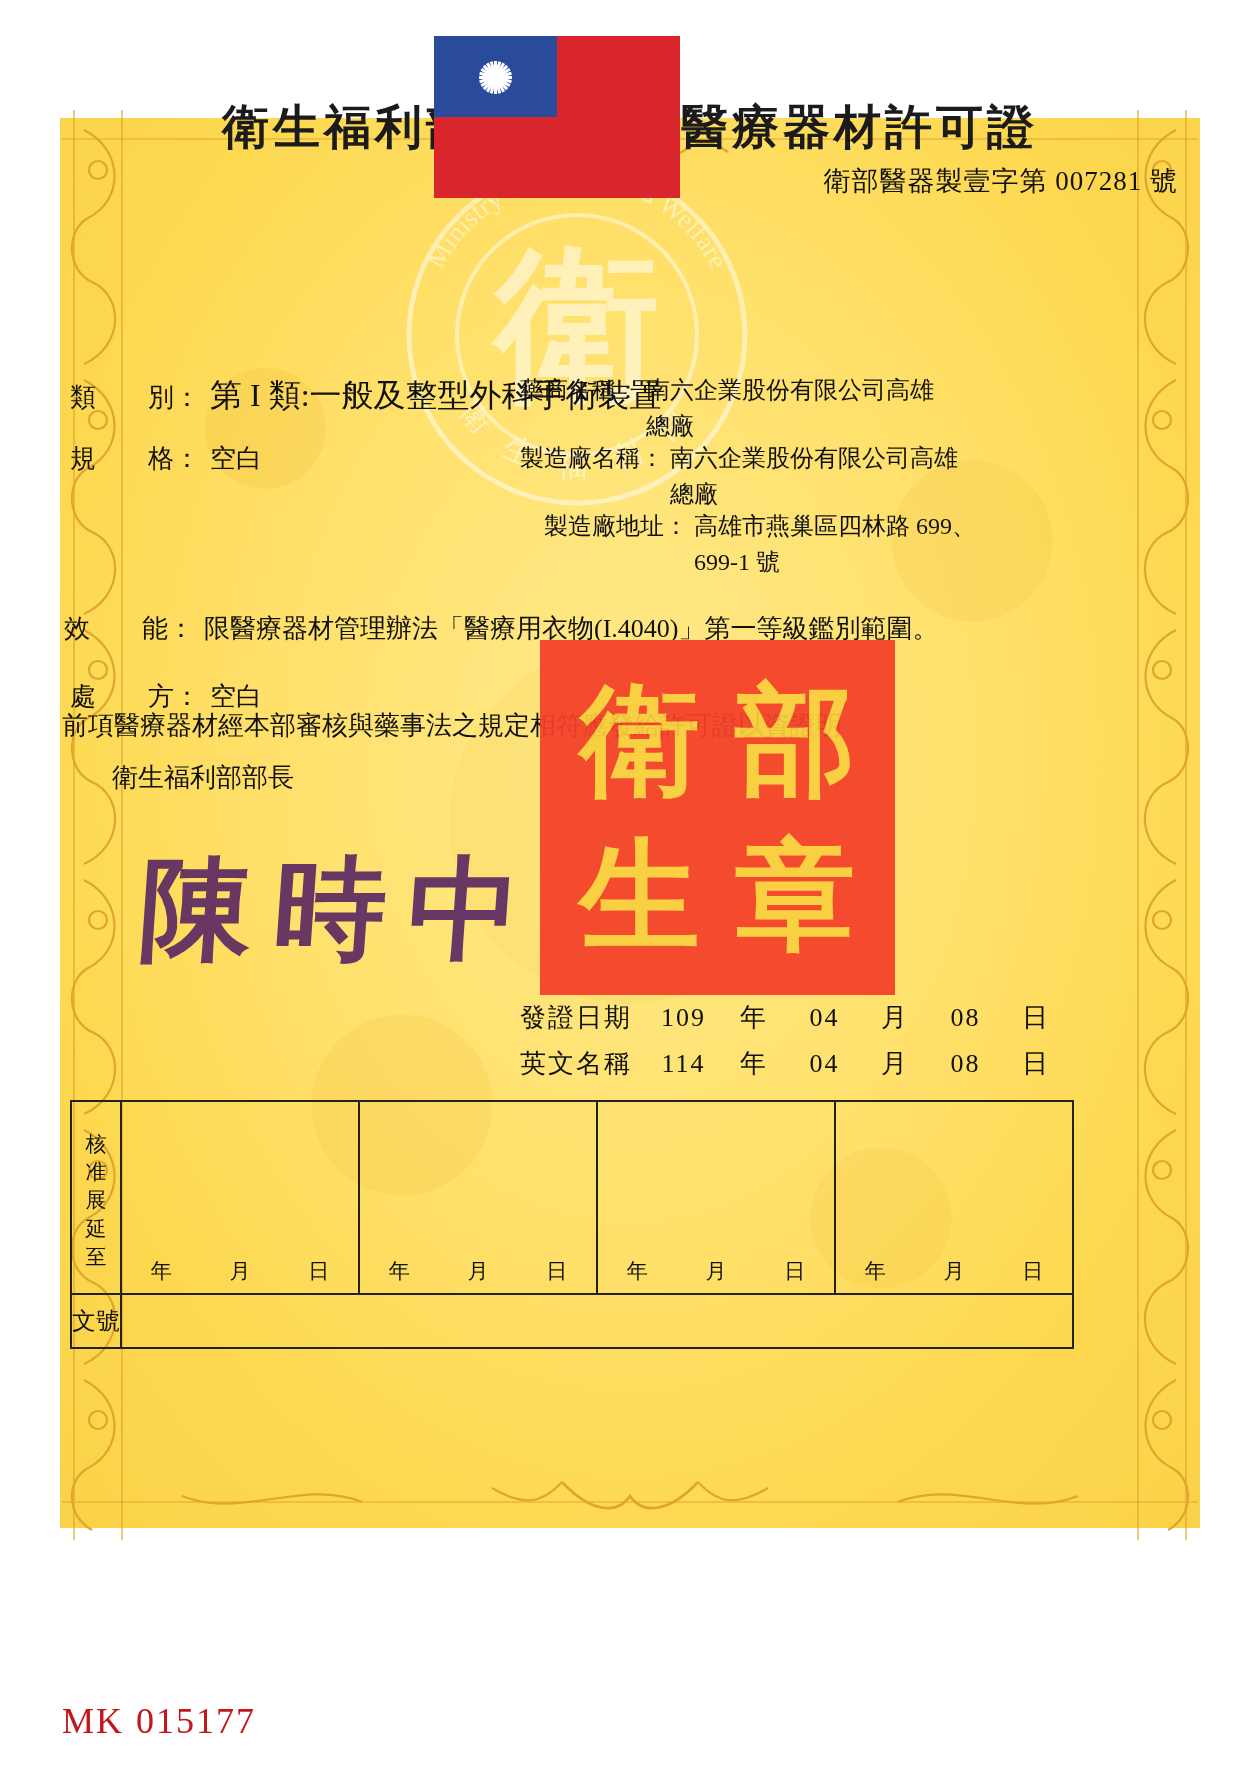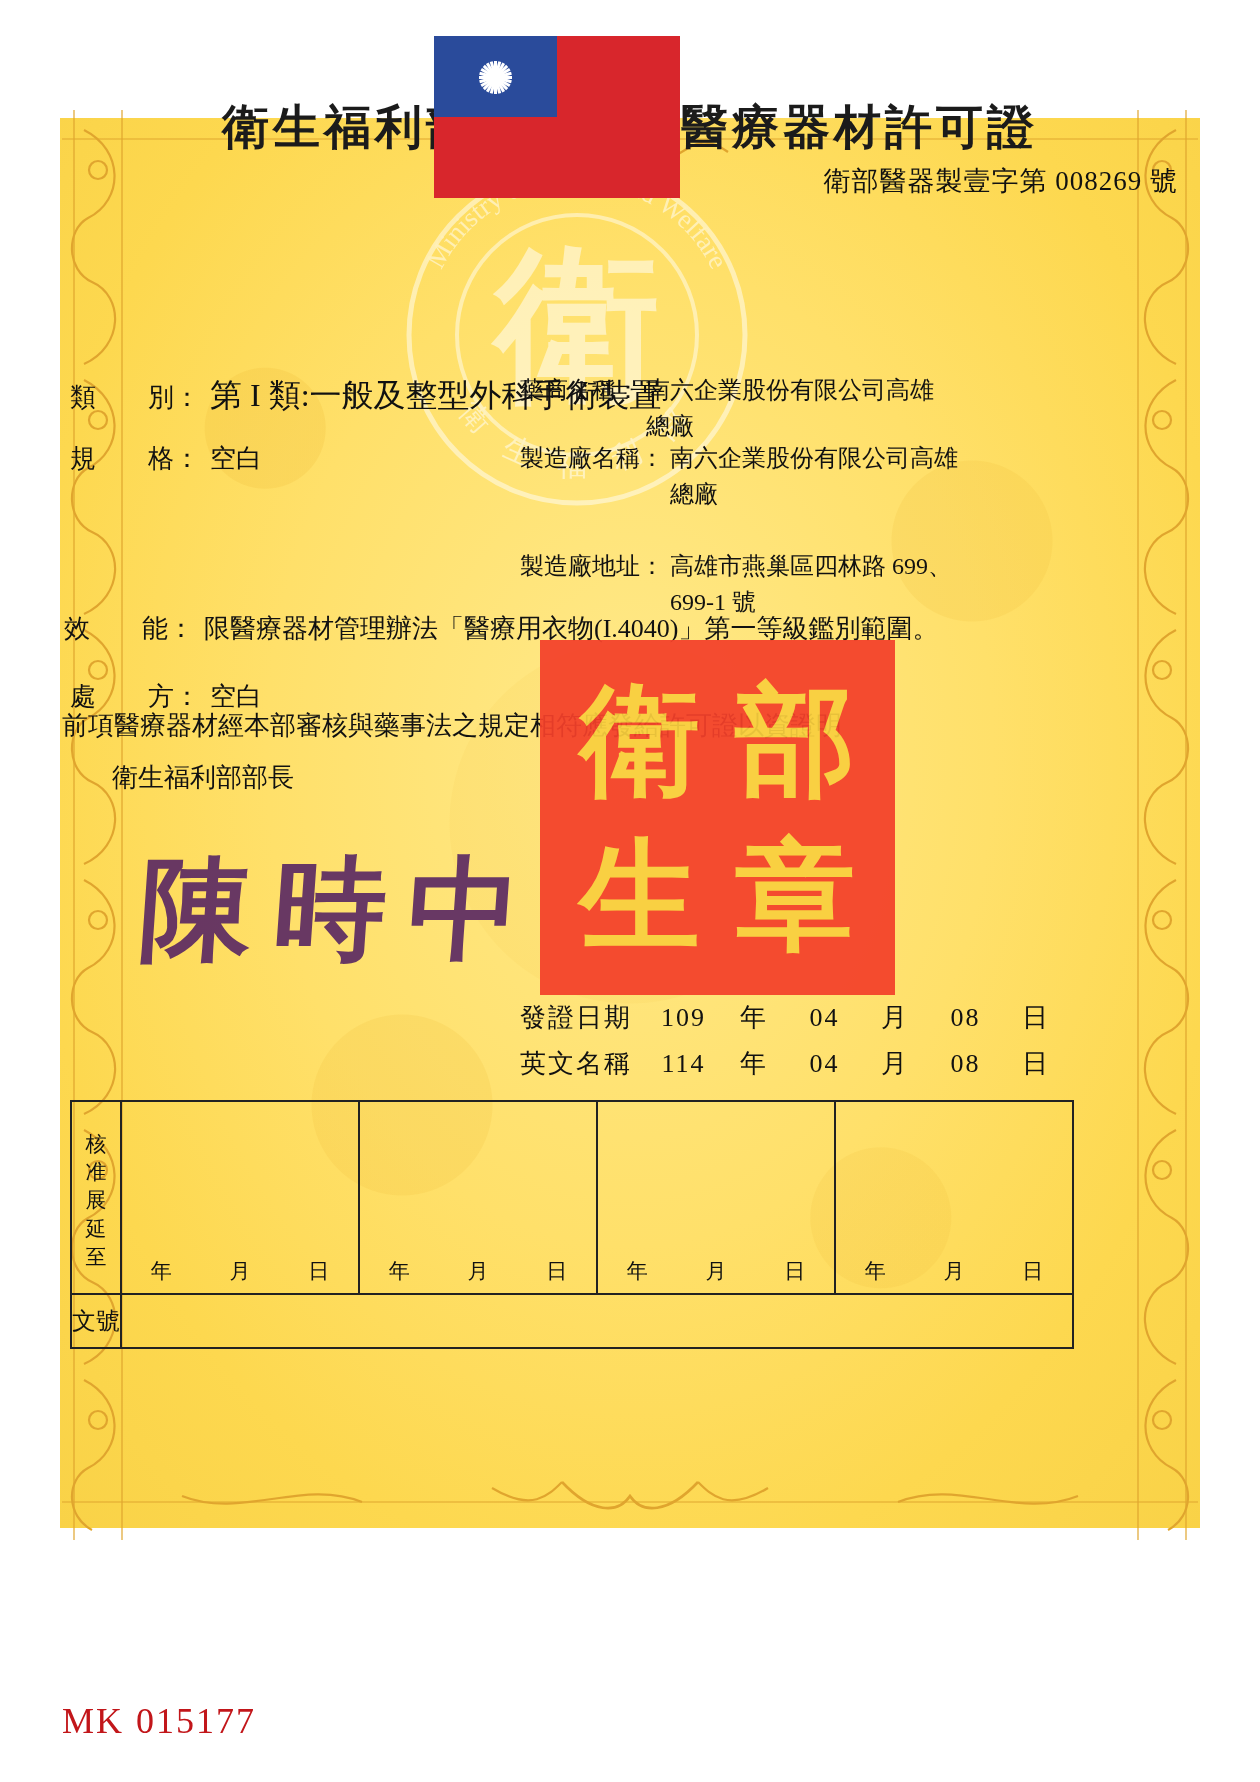--- a/index.html
+++ b/index.html
@@ -107,21 +107,21 @@
   #r-presc{left:70px;top:678px;}
   #r-presc .val{margin-left:10px;font-size:26px;}
 
   
   .rcol{position:absolute;font-size:24px;color:#111;line-height:1.5;}
   .rcol .rl{display:inline-block;text-align:right;}
   .rcol .rv{display:inline-block;vertical-align:top;width:290px;margin-left:6px;}
 
   #c-firm{left:520px;top:372px;}
   #c-maker{left:520px;top:440px;}
-  #c-addr{left:520px;top:508px;margin-top:40px;}
+  #c-addr{left:544px;top:508px;}
 
   #statement{
     position:absolute;left:62px;top:708px;font-size:26px;color:#111;letter-spacing:0px;
   }
   #minister{
     position:absolute;left:112px;top:760px;font-size:26px;color:#111;
   }
 
   
   #signature{
@@ -300,21 +300,21 @@
       <textPath href="#arcBot" startOffset="50%" text-anchor="middle">衛 生 福 利 部</textPath>
     </text>
     <text x="185" y="232" text-anchor="middle" font-size="165" fill="#ffffff" opacity="0.95" font-family="DejaVu Serif, serif" font-weight="bold">衛</text>
   </svg>
 </div>
 
 <div id="content">
 
   <div id="title">衛生福利部第一等級醫療器材許可證</div>
 
-  <div id="permit-no">衛部醫器製壹字第 008269 號</div>
+  <div id="permit-no">衛部醫器製壹字第 007281 號</div>
 
 
 
   <div class="row" id="r-cat">
     <span class="lbl">類　　別：</span><span class="val">第 I 類:一般及整型外科手術裝置</span>
   </div>
 
   <div class="row" id="r-spec">
     <span class="lbl">規　　格：</span><span class="val">空白</span>
   </div>

